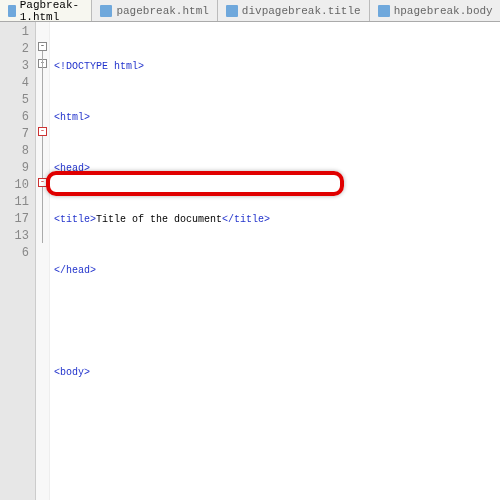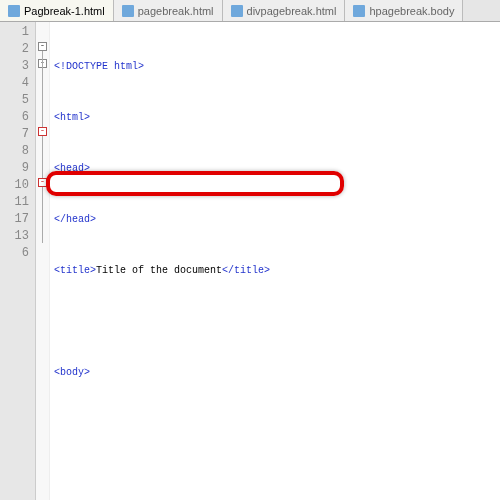--- a/index.html
+++ b/index.html
@@ -22,21 +22,21 @@
     background: #e6e6e6;
     height: 22px;
     border-bottom: 1px solid #aaa;
   }
   .tab {
     display: flex;
     align-items: center;
     gap: 4px;
     padding: 0 8px;
     font-size: 11px;
-    font-family: Liberation Sans, sans-serif;
+    font-family: Liberation Mono, monospace;
     color: #666;
     background: #eee;
     border-right: 1px solid #bbb;
     height: 100%;
     cursor: pointer;
   }
   .tab.active {
     background: #f7f7f0;
     color: #000;
     font-weight: normal;
@@ -118,21 +118,21 @@
     <div class="tab active">
       <span class="disk-icon"></span>
       <span>Pagbreak-1.html</span>
     </div>
     <div class="tab">
       <span class="disk-icon"></span>
       <span>pagebreak.html</span>
     </div>
     <div class="tab">
       <span class="disk-icon"></span>
-      <span>divpagebreak.html</span>
+      <span>divpagebreak.title</span>
     </div>
     <div class="tab">
       <span class="disk-icon"></span>
       <span>hpagebreak.body</span>
     </div>
   </div>
 
   <div class="content">
 
     <div class="gutter">
@@ -157,22 +157,22 @@
       <span class="fold-box" style="top:37px;">-</span>
       <span class="fold-line" style="top:29px;height:192px;"></span>
       <span class="fold-box" style="top:105px;border-color:#c33;color:#c33;">-</span>
       <span class="fold-box" style="top:156px;border-color:#c33;color:#c33;">-</span>
     </div>
 
     <div class="code">
       <div class="line"><span class="tk-tag">&lt;!DOCTYPE html&gt;</span></div>
       <div class="line"><span class="tk-tag">&lt;html&gt;</span></div>
       <div class="line"><span class="tk-tag">&lt;head&gt;</span></div>
+      <div class="line"><span class="tk-tag">&lt;title&gt;</span><span class="tk-text">Title of the document</span><span class="tk-tag">&lt;/title&gt;</span></div>
       <div class="line"><span class="tk-tag">&lt;/head&gt;</span></div>
-      <div class="line"><span class="tk-tag">&lt;title&gt;</span><span class="tk-text">Title of the document</span><span class="tk-tag">&lt;/title&gt;</span></div>
       <div class="line"><span></span></div>
       <div class="line"><span class="tk-tag">&lt;body&gt;</span></div>
       <div class="line"><span></span></div>
       
       
       
       
       
 
       <div class="highlight-box" style="top:149px;left:-4px;width:298px;height:25px;"></div>

